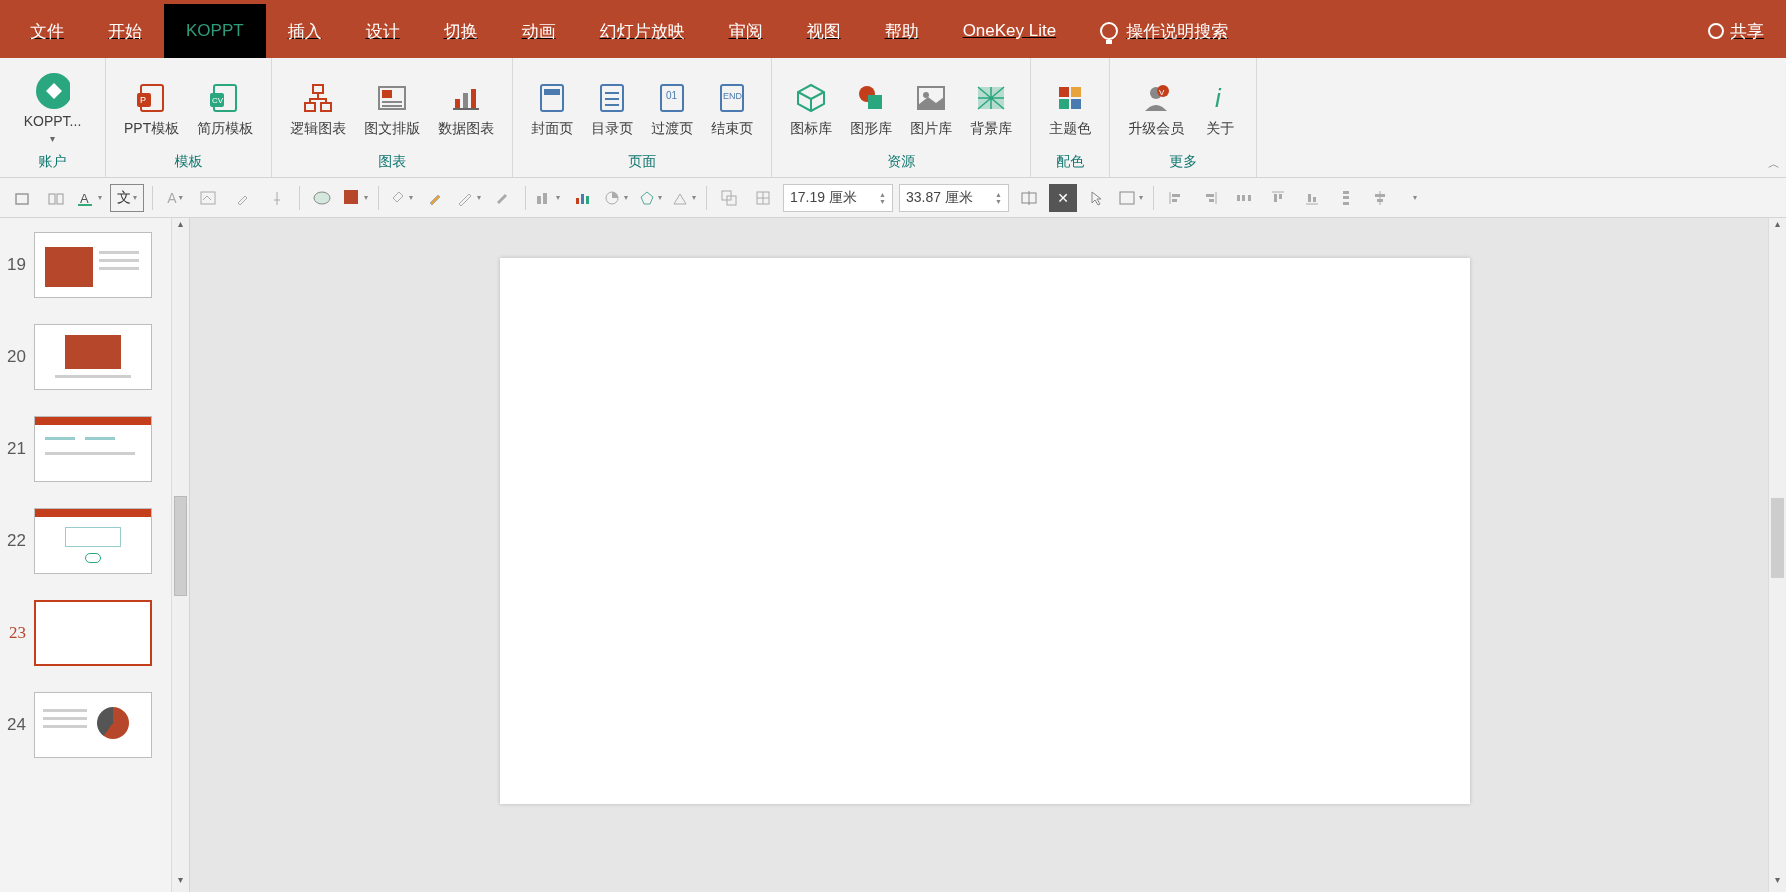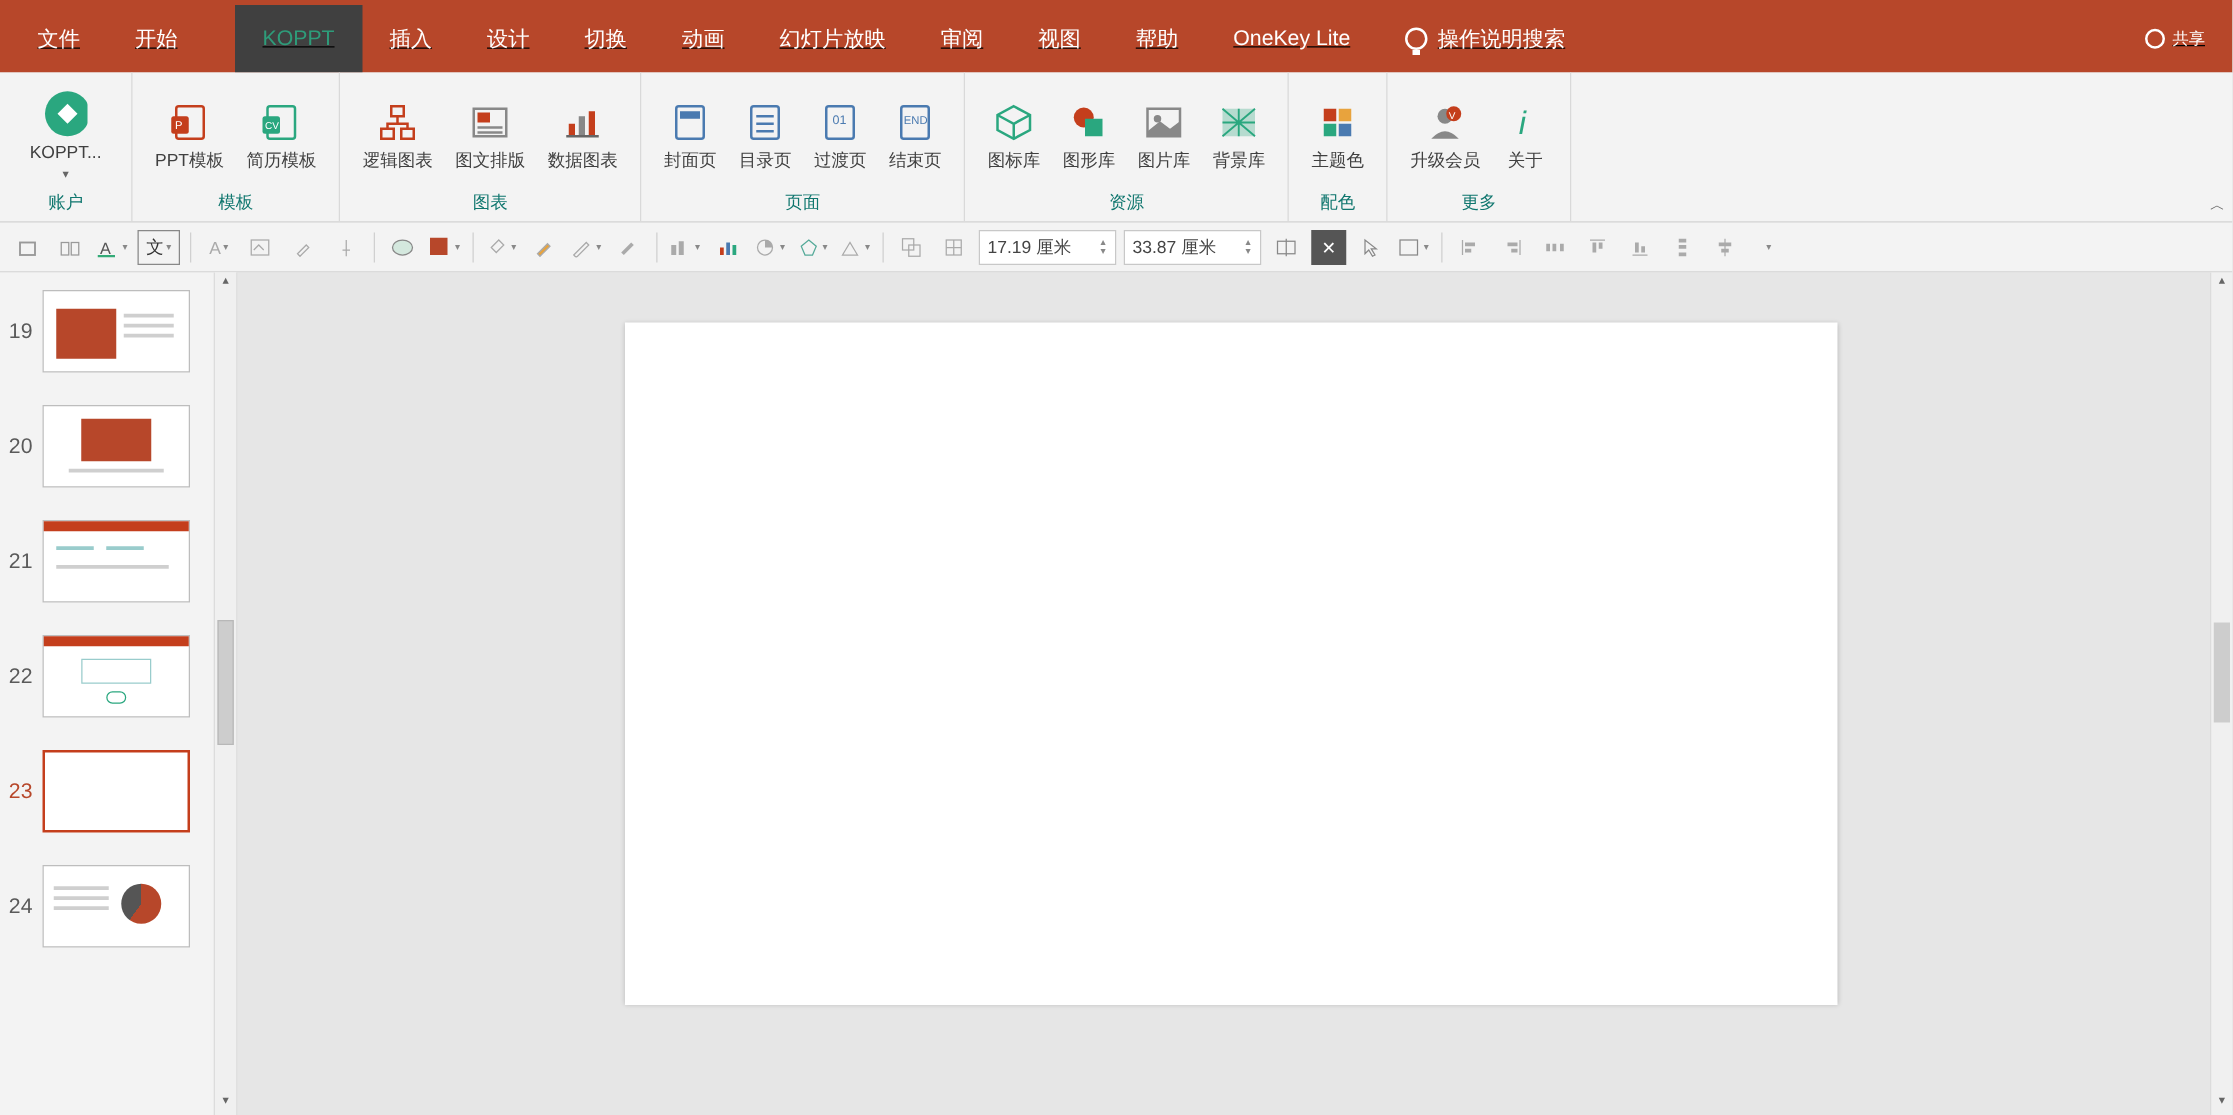--- a/index.html
+++ b/index.html
@@ -4,25 +4,25 @@
 <style>
   * { margin: 0; padding: 0; box-sizing: border-box; font-family: "Microsoft YaHei", sans-serif; }
   body { background: #e6e6e6; width: 1786px; height: 892px; overflow: hidden; }
 
   
   .titlebar { background: #b7472a; height: 4px; }
 
   
   .ribbon-tabs { background: #b7472a; height: 54px; display: flex; align-items: stretch; padding: 0 8px; text-decoration: underline; }
   .tab { color: #fff; font-size: 17px; padding: 0 22px; display: flex; align-items: center; cursor: pointer; }
-  .tab.active { background: #404040; color: #2e9c7a; margin-left: 24px; }
+  .tab.active { background: #000000; color: #2e9c7a; }
   .tab.search { display: flex; align-items: center; gap: 8px; }
   .bulb { width: 18px; height: 18px; border: 2px solid #fff; border-radius: 50%; position: relative; }
   .bulb::after { content: ""; position: absolute; bottom: -6px; left: 4px; width: 6px; height: 4px; background: #fff; }
-  .share { margin-left: auto; color: #fff; display: flex; align-items: center; gap: 6px; font-size: 13px; padding: 0 14px; }
+  .share { margin-left: auto; color: #fff; display: flex; align-items: center; gap: 6px; font-size: 17px; padding: 0 14px; }
   .share-ico { width: 16px; height: 16px; border: 2px solid #fff; border-radius: 50%; }
 
   
   .ribbon-body { background: #f3f3f3; height: 120px; display: flex; border-bottom: 1px solid #d4d4d4; position: relative; }
   .group { border-right: 1px solid #d9d9d9; display: flex; flex-direction: column; align-items: center; }
   .group-items { flex: 1; display: flex; align-items: center; padding: 6px 14px 0; gap: 10px; }
   .group-label { font-size: 14px; color: #0f766e; padding-bottom: 6px; }
   .rbtn { display: flex; flex-direction: column; align-items: center; gap: 4px; cursor: pointer; padding: 2px 4px; }
   .rbtn .ico { width: 36px; height: 36px; display: flex; align-items: center; justify-content: center; }
   .rbtn .lbl { font-size: 14px; color: #404040; white-space: nowrap; }
@@ -37,21 +37,21 @@
   .qdd .tri { font-size: 8px; color: #888; margin-left: 2px; }
   .dimbox { width: 110px; height: 28px; background: #fff; border: 1px solid #c8c8c8; display: flex; align-items: center; padding: 12px 6px; font-size: 14px; color: #444; justify-content: space-between; }
   .dimbox .spin { display: flex; flex-direction: column; font-size: 7px; color: #888; line-height: 7px; }
 
   
   .main { display: flex; height: 674px; }
   .thumbs { width: 190px; background: #f3f3f3; border-right: 1px solid #d4d4d4; position: relative; display: flex; }
   .thumb-list { flex: 1; overflow: hidden; padding-top: 10px; }
   .thumb-row { display: flex; align-items: center; padding: 4px 6px 22px 4px; }
   .thumb-num { width: 30px; text-align: right; font-size: 17px; color: #5a5a5a; padding-right: 8px; }
-  .thumb-row.sel .thumb-num { color: #b7472a; }
+  .thumb-row.sel .thumb-num { color: #b7472a; font-family: Liberation Serif, serif; }
   .thumb-img { width: 118px; height: 66px; background: #fff; border: 1px solid #bdbdbd; }
   .thumb-row.sel .thumb-img { border: 2px solid #c43e1c; }
   .thumb-scroll { width: 18px; background: #f0f0f0; border-left: 1px solid #dcdcdc; position: relative; }
   .thumb-scroll .up, .thumb-scroll .down { height: 18px; text-align: center; font-size: 10px; color: #666; }
   .thumb-scroll .track { position: absolute; top: 18px; bottom: 18px; left: 0; right: 0; }
   .thumb-scroll .handle { position: absolute; left: 2px; right: 2px; top: 260px; height: 100px; background: #cdcdcd; border: 1px solid #b8b8b8; }
 
   .canvas-wrap { flex: 1; background: #e6e6e6; position: relative; }
   .slide { position: absolute; left: 310px; top: 40px; width: 970px; height: 546px; background: #fff; box-shadow: 0 0 4px rgba(0,0,0,.2); }
   .vscroll { position: absolute; right: 0; top: 0; bottom: 0; width: 18px; background: #f0f0f0; border-left: 1px solid #dcdcdc; }

